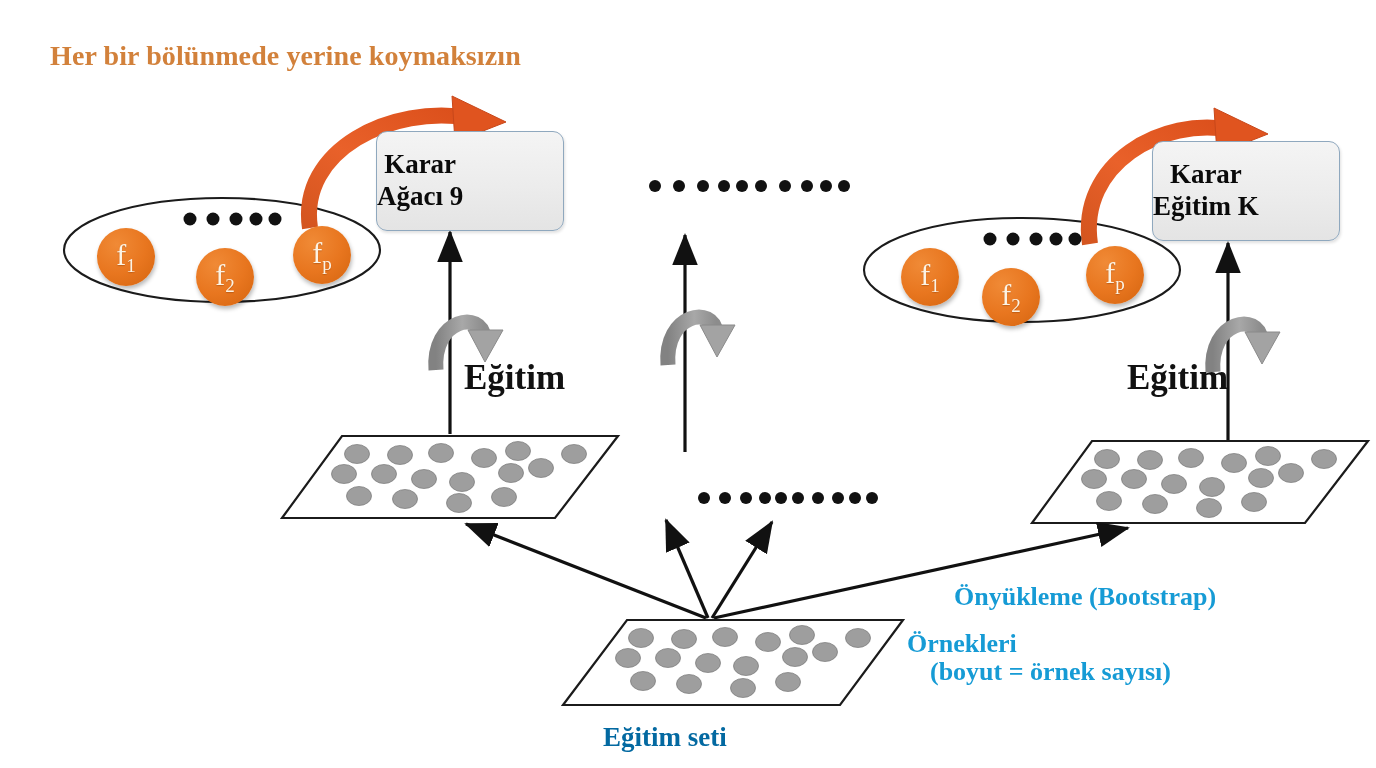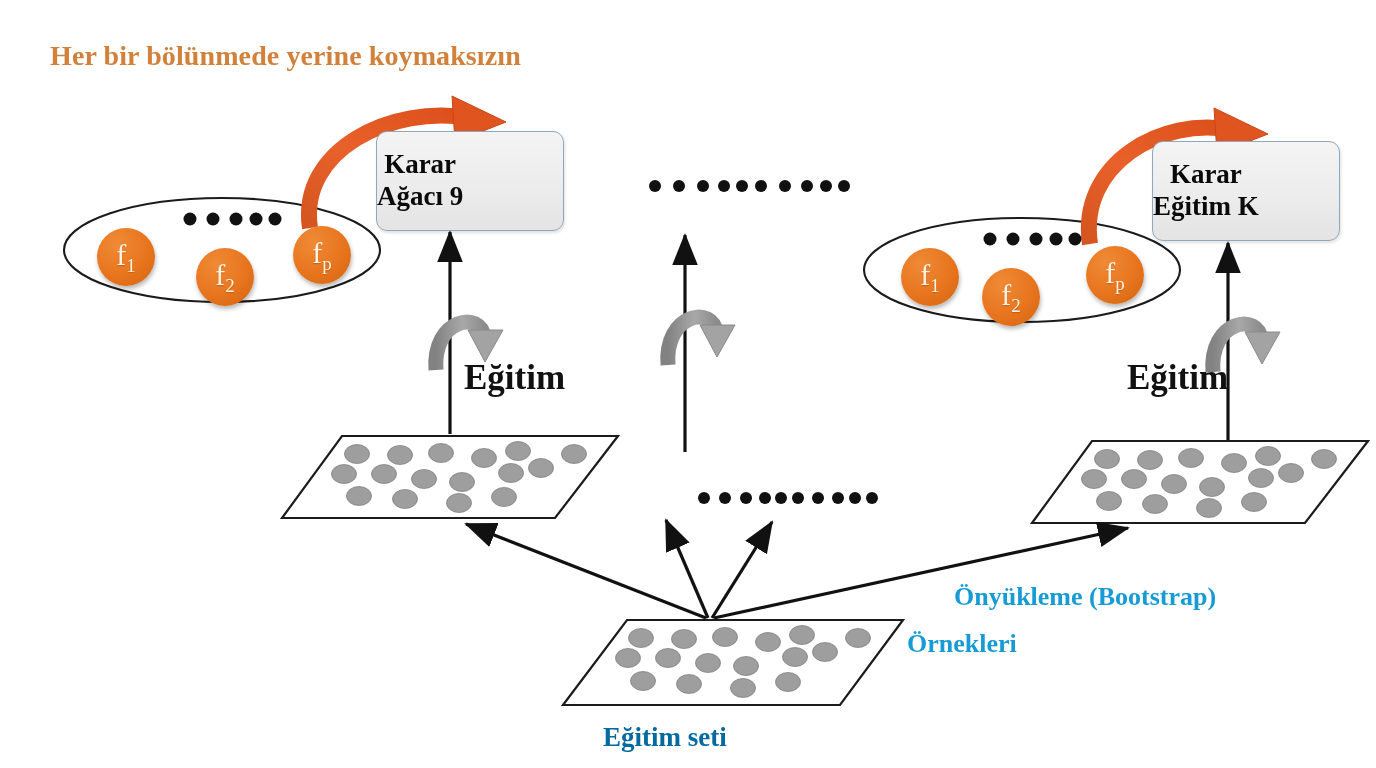--- a/index.html
+++ b/index.html
@@ -244,16 +244,17 @@
   </div>
   <div class="fcircle" style="left:1086px; top:246px; width:58px; height:58px;">
     <span>f<sub>p</sub></span>
   </div>
 
   <div class="txt egitim" style="left:464px; top:358px;">Eğitim</div>
   <div class="txt egitim" style="left:1127px; top:358px;">Eğitim</div>
 
   <div class="txt bluetxt" style="left:954px; top:580px;">Önyükleme (Bootstrap)</div>
   <div class="txt bluetxt" style="left:907px; top:615px;margin-top:12px;">Örnekleri</div>
+  <div class="txt bluetxt" style="left:930px; top:655px;">(boyut = örnek sayısı)</div>
 
   <div class="txt setlabel" style="left:603px; top:722px;">Eğitim seti</div>
 
 </div>
 
 </body></html>

